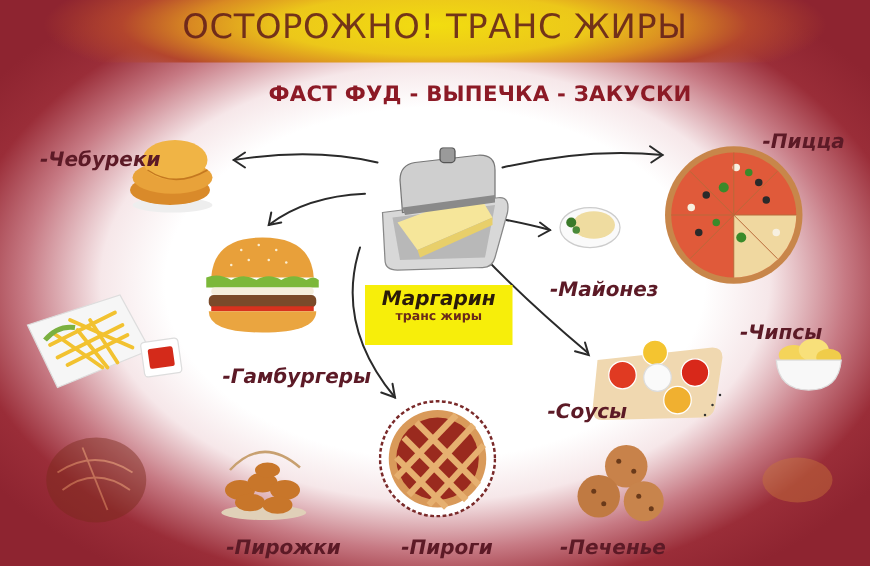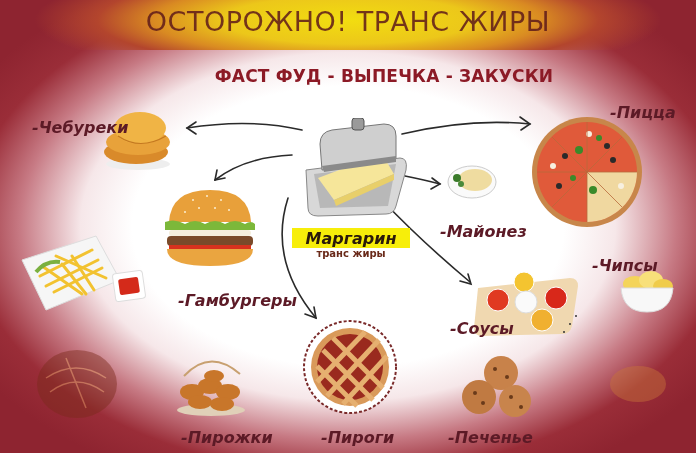--- a/index.html
+++ b/index.html
@@ -22,21 +22,21 @@
       position: absolute; left: 0; top: 66px; width: 696px; text-align: center;
       font-size: 17px; font-weight: bold; color: #8c1a26; letter-spacing: 0.2px; margin-left: 36px;
     }
     .label {
       position: absolute; font-style: italic; font-weight: bold; font-size: 16px;
       color: #5c1a26; white-space: nowrap; font-family: "DejaVu Sans", sans-serif;
     }
     .food { position: absolute; }
     svg { display: block; }
     #margarine-box {
-      position: absolute; left: 292px; top: 228px; width: 118px; height: 20px;
+      position: absolute; left: 292px; top: 228px; width: 118px; height: 48px;
       background: #f7ee0a; text-align: center; padding-top: 2px;
     }
     #margarine-name { font-size: 16px; font-style: italic; font-weight: bold; color: #2a1a0a; line-height: 18px; }
     #margarine-sub { font-size: 10px; font-weight: bold; color: #6a2a1a; line-height: 12px; }
     #arrows { position: absolute; left: 0; top: 0; }
   </style>
 </head>
 <body>
 
 <div id="poster">
@@ -194,21 +194,21 @@
       <circle cx="54" cy="34" r="11" fill="#fafafa" stroke="#ddd"></circle>
       <circle cx="84" cy="30" r="11" fill="#d8281a" stroke="#fff"></circle>
       <circle cx="70" cy="52" r="11" fill="#f0b030" stroke="#fff"></circle>
       <g fill="#333">
           <circle cx="98" cy="56" r="1"></circle>
           <circle cx="92" cy="64" r="1"></circle>
           <circle cx="104" cy="48" r="1"></circle>
         </g>
     </svg>
   </div>
-  <div class="label" style="left:438px;top:319px;margin-left:12px;">-Соусы</div>
+  <div class="label" style="left:438px;top:319px;">-Соусы</div>
 
   <div class="food" style="left:303px;top:320px;">
     <svg width="94" height="94" viewBox="0 0 94 94">
       <circle cx="47" cy="47" r="46" fill="#fff" stroke="#7a2a2a" stroke-width="2" stroke-dasharray="3 2"></circle>
       <circle cx="47" cy="47" r="39" fill="#d99a5a"></circle>
       <circle cx="47" cy="47" r="33" fill="#9a2a1e"></circle>
       <g stroke="#e6b070" stroke-width="5">
         <line x1="20" y1="30" x2="70" y2="80"></line>
           <line x1="30" y1="18" x2="80" y2="68"></line>
         <line x1="14" y1="46" x2="54" y2="86"></line>

